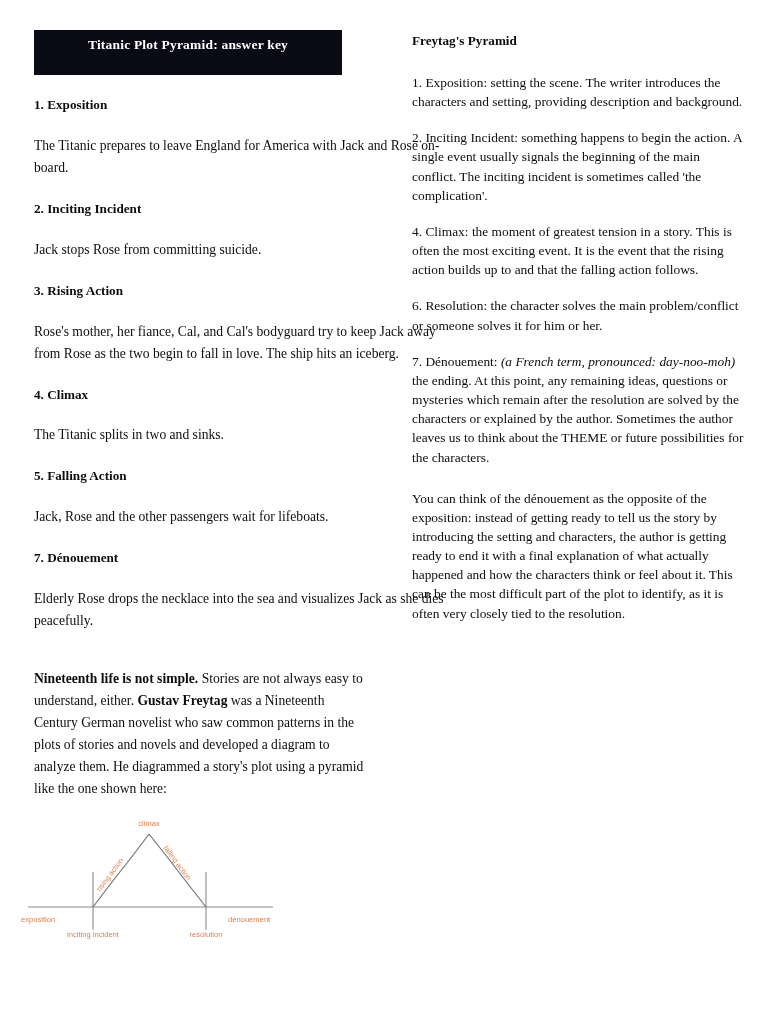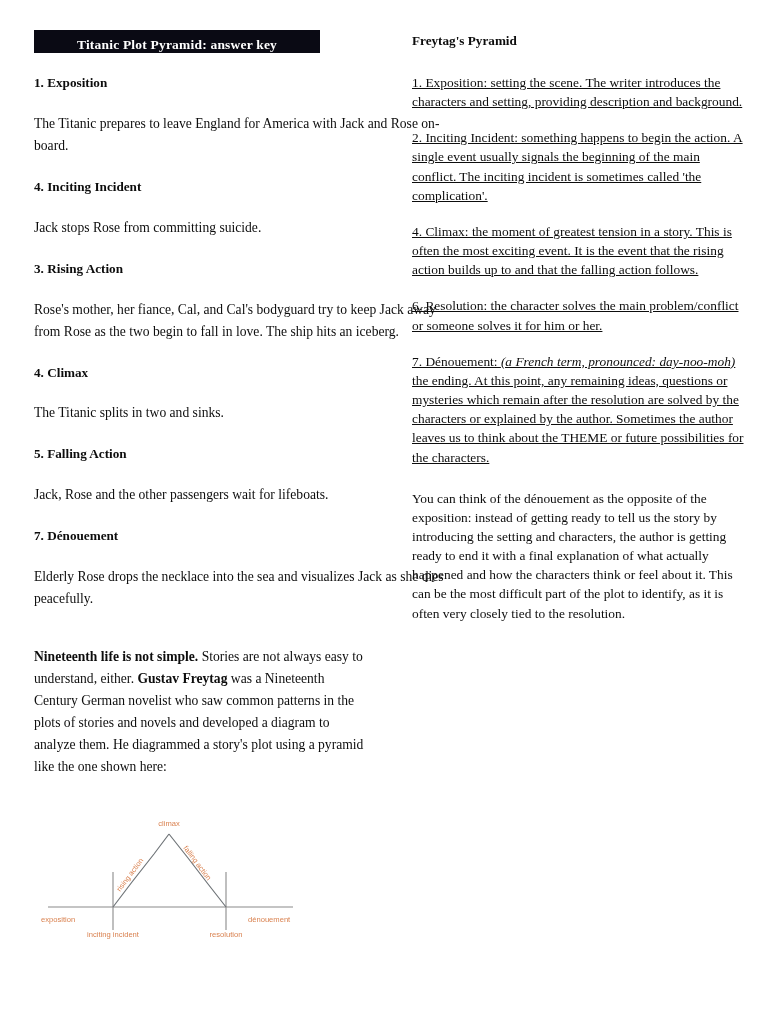--- a/index.html
+++ b/index.html
@@ -32,22 +32,22 @@
     width: 420px;
   }
 
   .title-banner {
     background: #0a0a14;
     color: #ffffff;
     font-weight: bold;
     font-size: 13.5px;
     letter-spacing: 0.2px;
     text-align: center;
-    padding: 7px 6px 0 6px;
-    width: 286px;
+    padding: 7px 6px 22px 6px;
+    width: 308px;
     box-sizing: border-box;
     margin-bottom: 22px;
   }
 
   .stage-head {
     font-weight: bold;
     font-size: 13.2px;
     margin: 0 0 22px 0;
     line-height: 1.2;
   }
@@ -80,34 +80,33 @@
     font-weight: bold;
     font-size: 13.2px;
     margin: 0 0 24px 8px;
   }
 
   .def-item {
     font-size: 13.4px;
     line-height: 1.43;
     margin: 17px 0 17px 8px;
     text-indent: -0.0em;
-    text-decoration: underline;
   }
   .def-item i { font-style: italic; }
 
   .def-tail {
     font-size: 13.4px;
     line-height: 1.43;
     margin: 22px 0 16px 8px;
   }
 
   
   .diagram {
     position: absolute;
-    left: 28px;
+    left: 8px;
     top: 812px;
     width: 300px;
     height: 145px;
   }
   .diagram svg { display: block; }
   .dg-label {
     font-family: "Liberation Sans", "DejaVu Sans", sans-serif;
     font-size: 7.6px;
     fill: #d9814f;
   }
@@ -122,21 +121,21 @@
 
 <div class="page">
 
   <div class="col-left">
 
     <div class="title-banner">Titanic Plot Pyramid: answer key</div>
 
     <div class="stage-head">1. Exposition</div>
     <div class="stage-body">The Titanic prepares to leave England for America with Jack and Rose on-board.</div>
 
-    <div class="stage-head">4. Inciting Incident</div>
+    <div class="stage-head">2. Inciting Incident</div>
     <div class="stage-body">Jack stops Rose from committing suicide.</div>
 
     <div class="stage-head">3. Rising Action</div>
     <div class="stage-body">Rose's mother, her fiance, Cal, and Cal's bodyguard try to keep Jack away from Rose as the two begin to fall in love. The ship hits an iceberg.</div>
 
     <div class="stage-head">4. Climax</div>
     <div class="stage-body">The Titanic splits in two and sinks.</div>
 
     <div class="stage-head">5. Falling Action</div>
     <div class="stage-body">Jack, Rose and the other passengers wait for lifeboats.</div>

